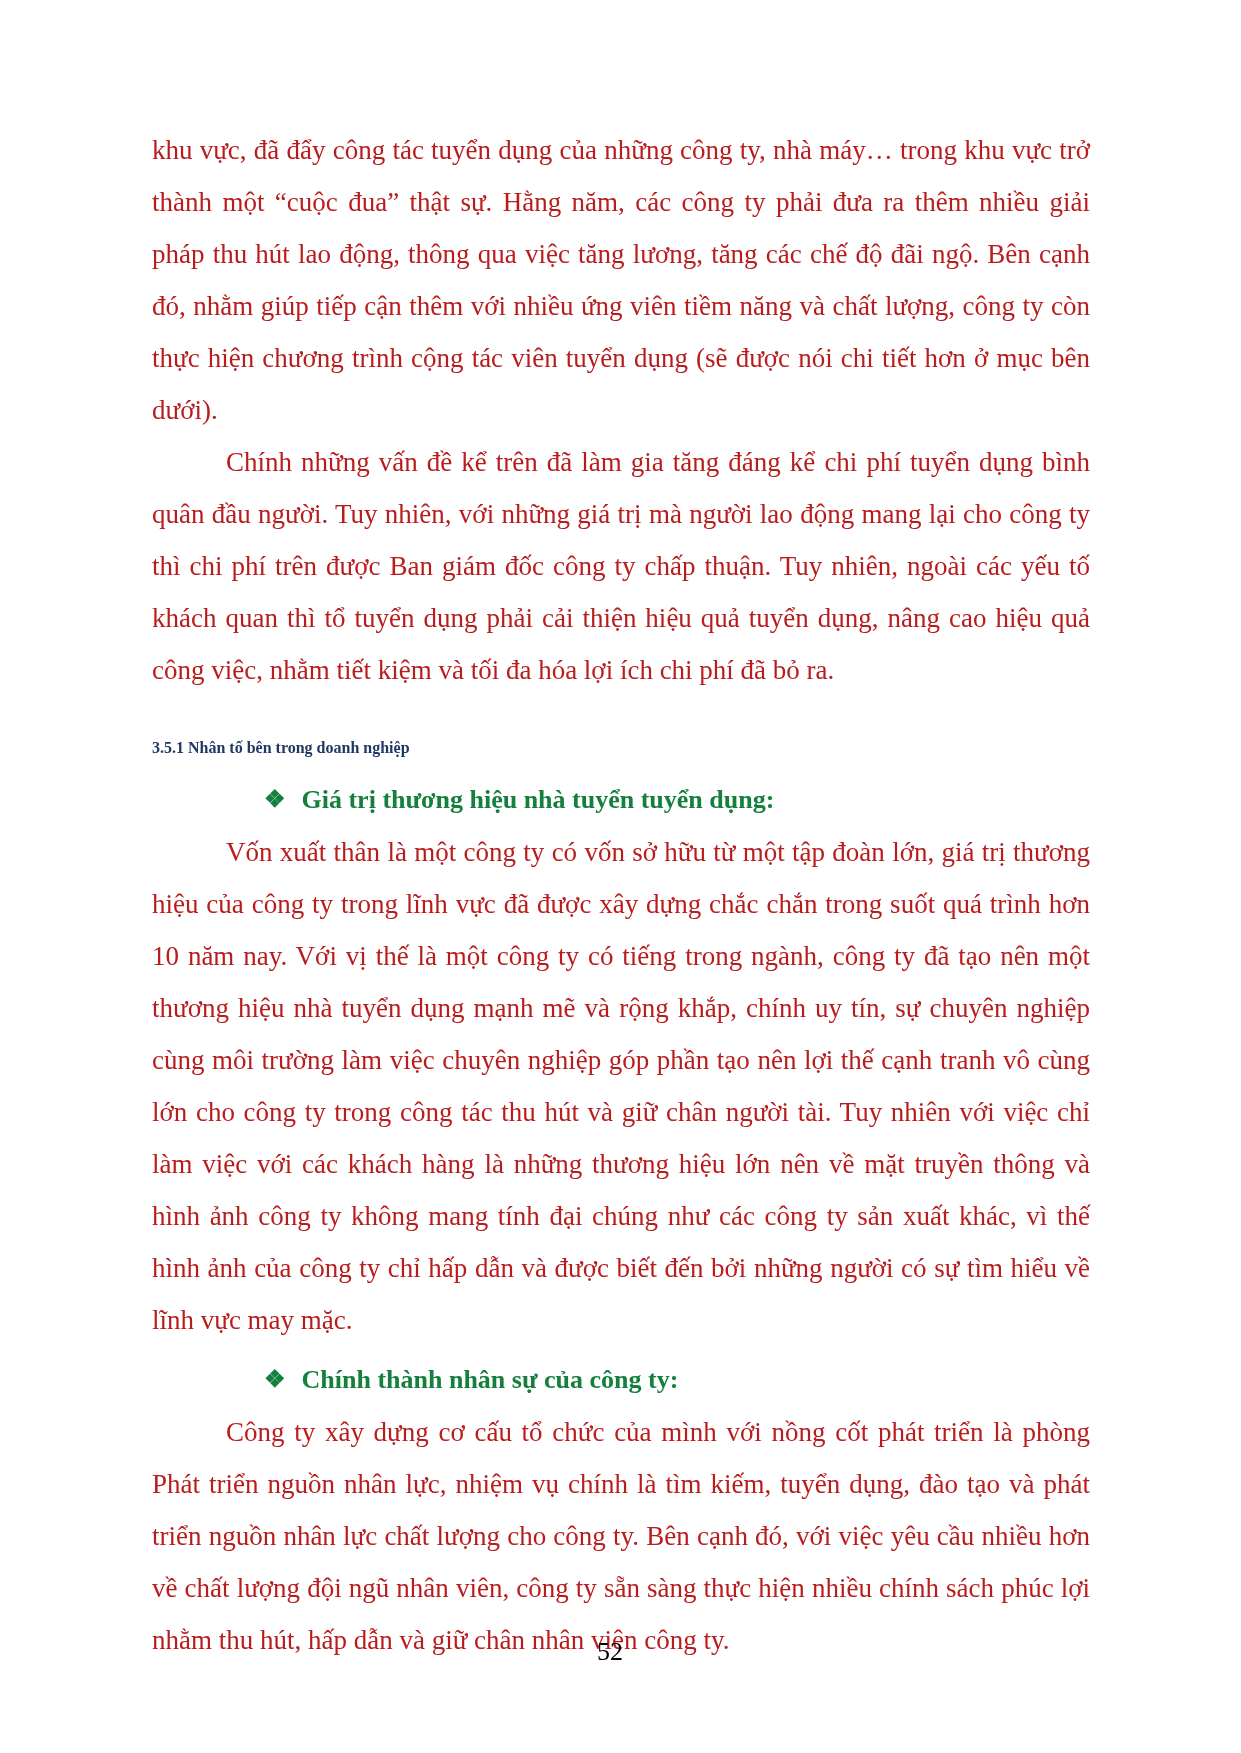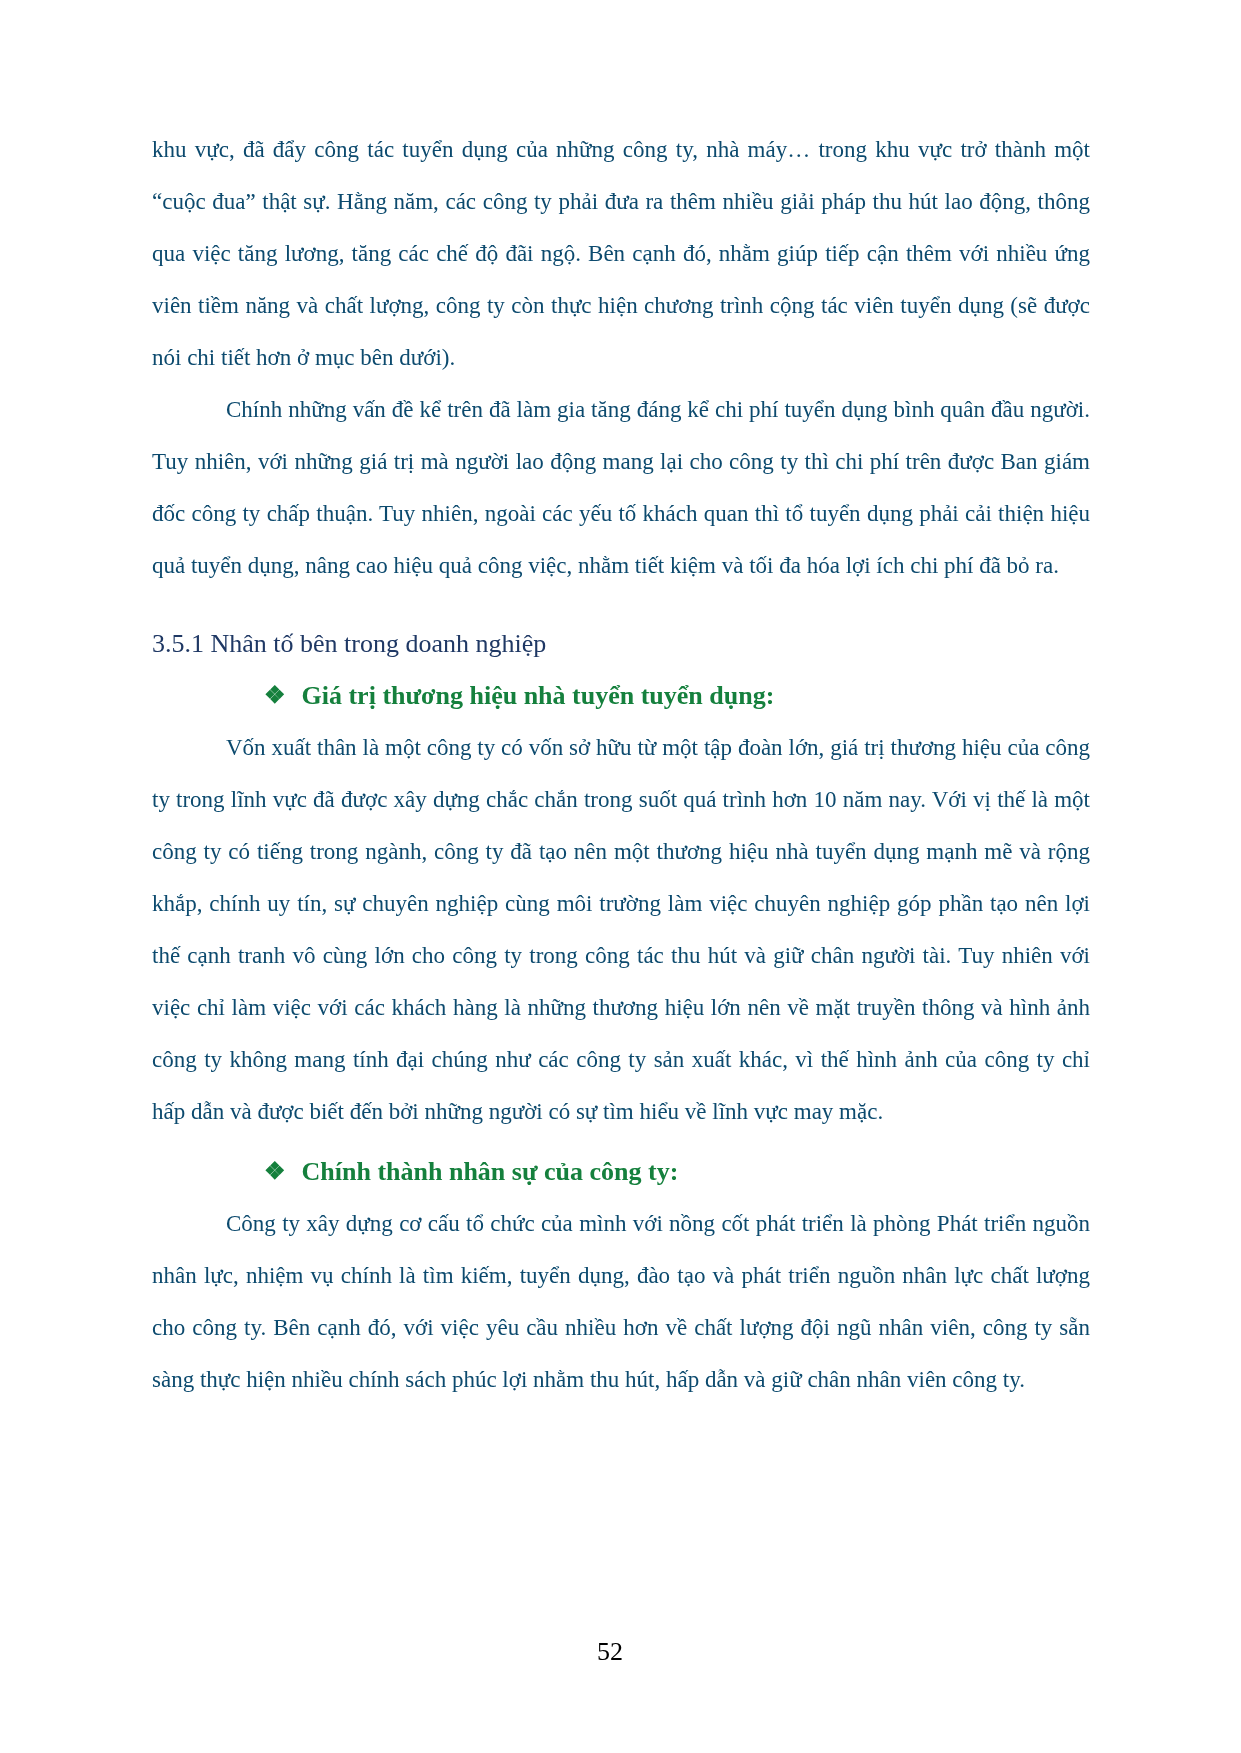--- a/index.html
+++ b/index.html
@@ -24,26 +24,26 @@
     box-sizing: border-box;
   }
   .content {
     position: absolute;
     left: 152px;
     top: 124px;
     width: 938px;
   }
   p.body-para {
     margin: 0;
-    font-size: 23px;
+    font-size: 27px;
     line-height: 52px;
     text-align: justify;
     text-justify: inter-word;
     text-indent: 0;
-    color: #0c4a6e;
+    color: #b91c1c;
     -webkit-font-smoothing: none;
   }
   p.body-para.indent {
     text-indent: 74px;
   }
   p.body-para:last-child {
     text-align: justify;
   }
   h2.heading-1 {
     margin: 0;
@@ -51,23 +51,23 @@
     font-size: 27px;
     line-height: 52px;
     font-weight: bold;
     color: #1f3864;
     text-align: left;
     letter-spacing: 0.1px;
   }
   h3.heading-2 {
     margin: 0;
     padding: 0;
-    font-size: 26px;
+    font-size: 16px;
     line-height: 52px;
-    font-weight: normal;
+    font-weight: bold;
     color: #1f3864;
     text-align: left;
   }
   .bullet-line {
     margin: 0;
     padding: 0;
     font-size: 26px;
     line-height: 52px;
     font-weight: bold;
     color: #15803d;

